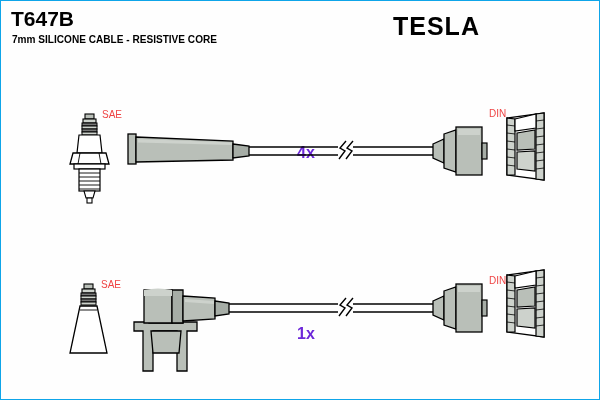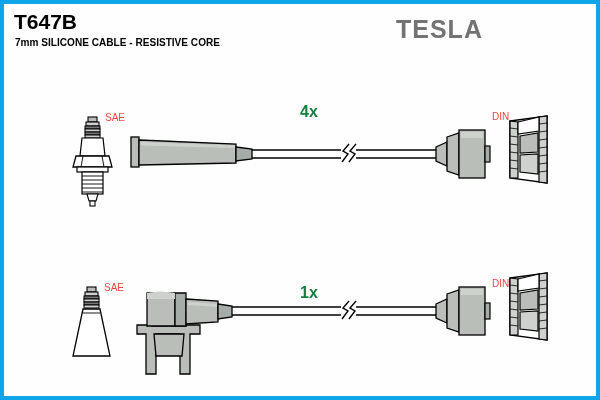--- a/index.html
+++ b/index.html
@@ -9,21 +9,21 @@
     background: #ffffff;
   }
   body {
     font-family: "Liberation Sans", sans-serif;
   }
   #sheet {
     position: relative;
     width: 600px;
     height: 400px;
     background: #fefefe;
-    border: 4px solid #0ea5e9;
+    border: 1px solid #0ea5e9;
     box-sizing: border-box;
     overflow: hidden;
   }
   #partno {
     position: absolute;
     left: 10px;
     top: 6px;
     font-size: 21px;
     font-weight: bold;
     letter-spacing: 0px;
@@ -40,29 +40,30 @@
     white-space: nowrap;
     transform: scaleX(0.96);
     transform-origin: left top;
   }
   #brand {
     position: absolute;
     left: 392px;
     top: 11px;
     font-size: 25px;
     font-weight: bold;
-    color: #737373;
+    color: #000000;
     letter-spacing: 1px;
     white-space: nowrap;
   }
   .qty {
     position: absolute;
     font-size: 16px;
     font-weight: bold;
-    color: #15803d;
+    color: #6d28d9;
+    margin-top: 44px;
   }
   .lbl {
     position: absolute;
     font-size: 10px;
     color: #ef4444;
     white-space: nowrap;
   }
   svg.art {
     position: absolute;
     left: 0;

